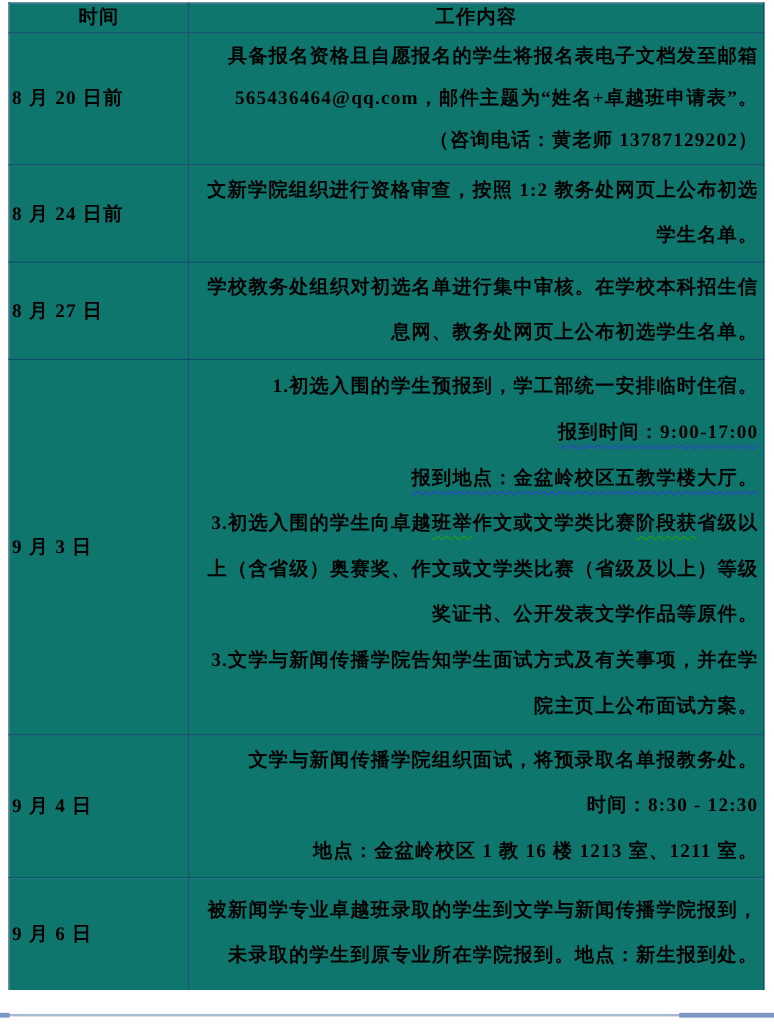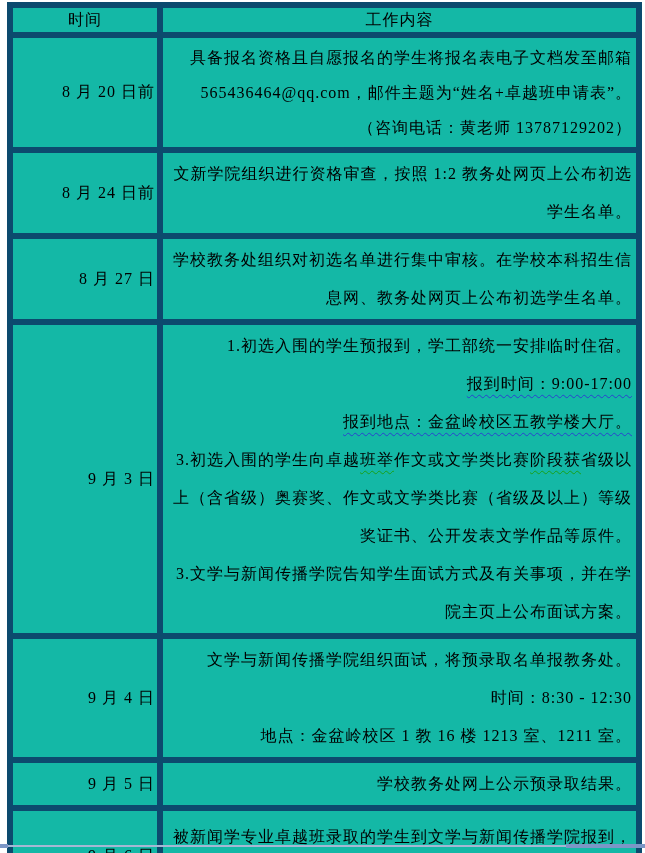--- a/index.html
+++ b/index.html
@@ -20,33 +20,33 @@
   }
   table.schedule {
     position: absolute;
     left: 7px;
     top: 2px;
     width: 629px;
     border-collapse: collapse;
     table-layout: fixed;
   }
   table.schedule td, table.schedule th {
-    border: 6px solid #0c4a6e;
+    border: 1px solid #0c4a6e;
     font-size: 16px;
-    font-weight: normal;
+    font-weight: bold;
     letter-spacing: 1px;
     vertical-align: middle;
-    background: #14b8a6;
+    background: #0f766e;
   }
   
   table.schedule tr.last-row td { border-bottom: none; }
   th.col-head { height: 24px; text-align: center; line-height: 24px; padding: 0; }
   td.time-cell {
     width: 150px;
-    text-align: right;
+    text-align: left;
     padding: 0 2px;
   }
   td.content-cell {
     width: 479px;
     text-align: right;
     padding: 2px 4px 2px 9px;
   }
   td.content-cell p {
     margin: 0;
     line-height: 38px;
@@ -129,26 +129,20 @@
 
     <tr style="height:115px">
       <td class="time-cell">9 月 4 日</td>
       <td class="content-cell">
         <p>文学与新闻传播学院组织面试，将预录取名单报教务处。</p>
         <p>时间：8:30 - 12:30</p>
         <p>地点：金盆岭校区 1 教 16 楼 1213 室、1211 室。</p>
       </td>
     </tr>
 
-    <tr style="height:38px">
-      <td class="time-cell">9 月 5 日</td>
-      <td class="content-cell">
-        <p>学校教务处网上公示预录取结果。</p>
-      </td>
-    </tr>
 
     <tr class="last-row" style="height:93px">
       <td class="time-cell">9 月 6 日</td>
       <td class="content-cell">
         <p>被新闻学专业卓越班录取的学生到文学与新闻传播学院报到，未录取的学生到原专业所在学院报到。地点：新生报到处。</p>
       </td>
     </tr>
   </tbody>
     </table>
 

